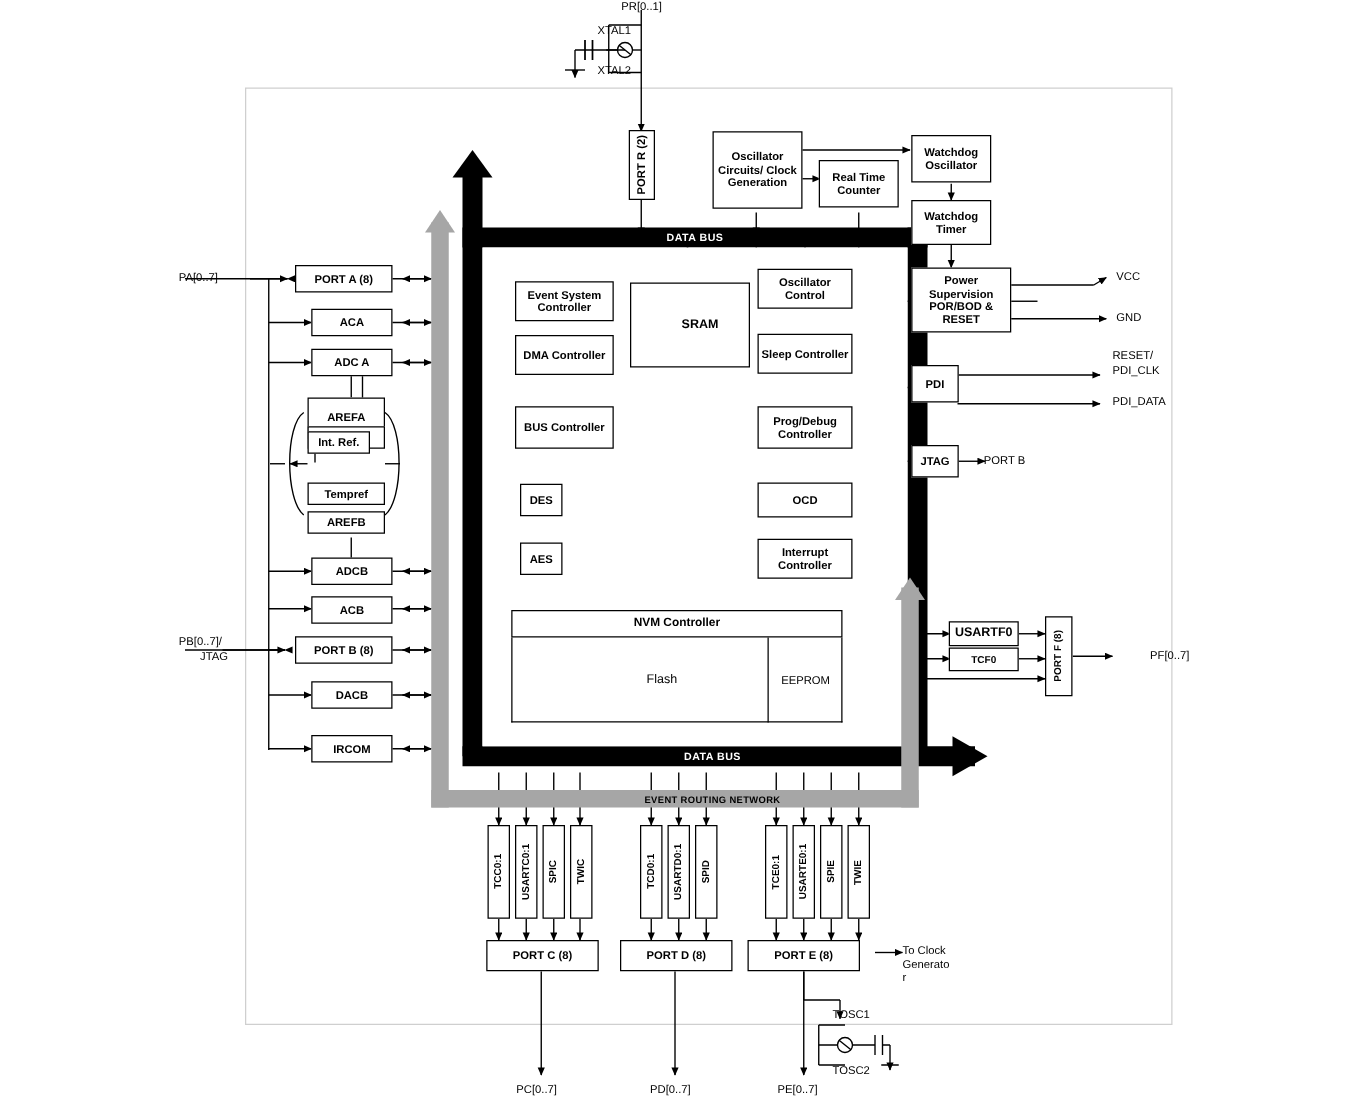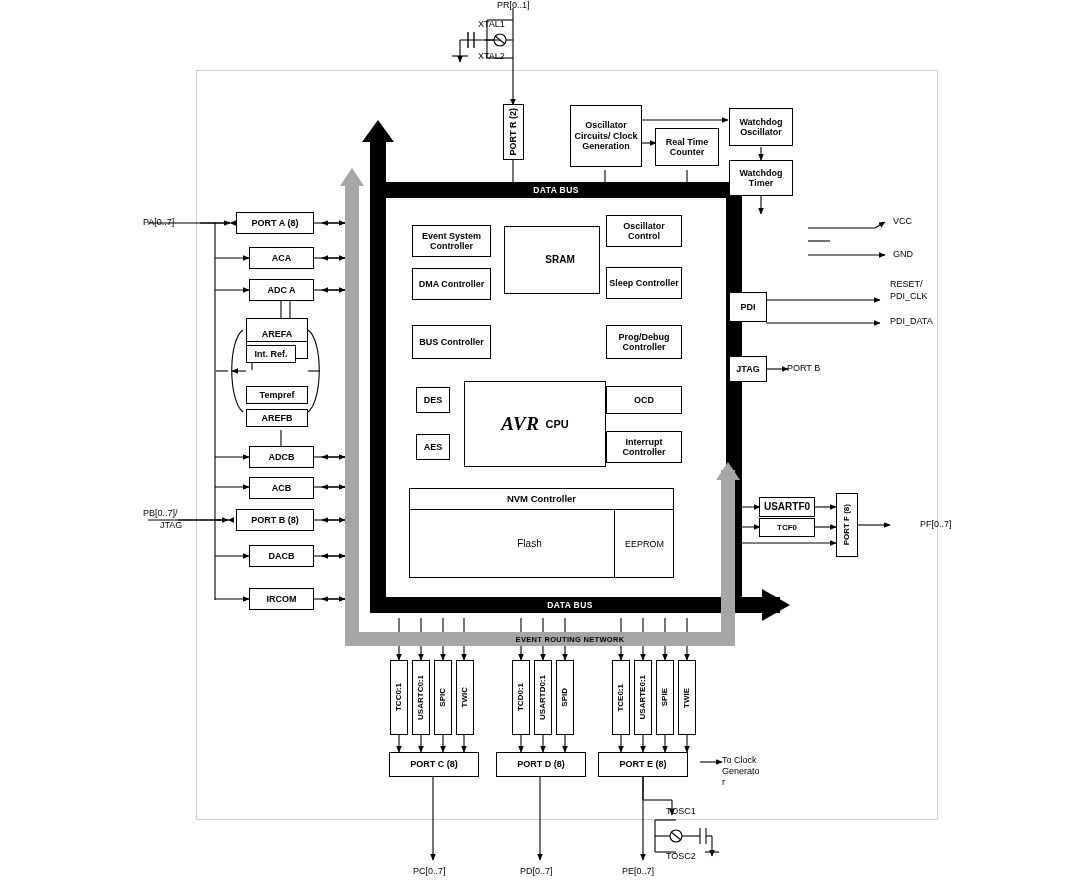--- a/index.html
+++ b/index.html
@@ -251,20 +251,21 @@
     <path d="M728,462 L740,480 L716,480 z" fill="#a6a6a6"></path>
   </svg>
 
   <div class="box" style="left:503px;top:104px;width:21px;height:56px;">
     <span class="vert">PORT R (2)</span>
   </div>
   <div class="box" style="left:570px;top:105px;width:72px;height:62px;">Oscillator Circuits/ Clock Generation</div>
   <div class="box" style="left:655px;top:128px;width:64px;height:38px;">Real Time Counter</div>
   <div class="box" style="left:729px;top:108px;width:64px;height:38px;">Watchdog Oscillator</div>
   <div class="box" style="left:729px;top:160px;width:64px;height:36px;">Watchdog Timer</div>
+  <div class="box" style="left:729px;top:214px;width:80px;height:52px;">Power Supervision POR/BOD &amp; RESET</div>
 
   <div class="box" style="left:236px;top:212px;width:78px;height:22px;">PORT A (8)</div>
   <div class="box" style="left:249px;top:247px;width:65px;height:22px;">ACA</div>
   <div class="box" style="left:249px;top:279px;width:65px;height:22px;">ADC A</div>
 
   <div class="box" style="left:246px;top:318px;width:62px;height:33px;">AREFA</div>
   <div class="box" style="left:246px;top:341px;width:62px;height:18px;">VCC/10</div>
   <div class="box" style="left:246px;top:345px;width:50px;height:18px;">Int. Ref.</div>
   <div class="box" style="left:246px;top:386px;width:62px;height:18px;">Tempref</div>
   <div class="box" style="left:246px;top:409px;width:62px;height:18px;">AREFB</div>
@@ -284,24 +285,20 @@
   <div class="box" style="left:606px;top:325px;width:76px;height:34px;">Prog/Debug Controller</div>
 
   <div class="box" style="left:416px;top:387px;width:34px;height:26px;">DES</div>
   <div class="box" style="left:416px;top:434px;width:34px;height:26px;">AES</div>
   <div class="box" style="left:606px;top:386px;width:76px;height:28px;">OCD</div>
   <div class="box" style="left:606px;top:431px;width:76px;height:32px;">Interrupt Controller</div>
 
   <div class="box" style="left:729px;top:292px;width:38px;height:30px;">PDI</div>
   <div class="box" style="left:729px;top:356px;width:38px;height:26px;">JTAG</div>
 
-  <div class="cpu-inner" style="left:464px;top:381px;width:140px;height:84px;">
-    <span class="avrlogo">AVR</span>
-    <span style="font-size:11px;font-weight:bold;">CPU</span>
-  </div>
 
   <div class="box" style="left:409px;top:488px;width:265px;height:22px;font-size:9.5px;">NVM Controller</div>
   <div class="box" style="left:409px;top:510px;width:265px;height:68px;border-top:none;background:transparent;"></div>
   <div class="box plain" style="left:409px;top:510px;width:205px;height:68px;border:none;font-size:10px;padding-left:36px;">Flash</div>
   <div class="box plain" style="left:614px;top:510px;width:60px;height:68px;border-left:1px solid #000;font-size:9px;">EEPROM</div>
 
   <div class="box" style="left:759px;top:497px;width:56px;height:20px;font-size:10px;">USARTF0</div>
   <div class="box" style="left:759px;top:518px;width:56px;height:19px;font-size:8px;">TCF0</div>
   <div class="box" style="left:836px;top:493px;width:22px;height:64px;">
     <span class="vert" style="font-size:8px;">PORT F (8)</span>

